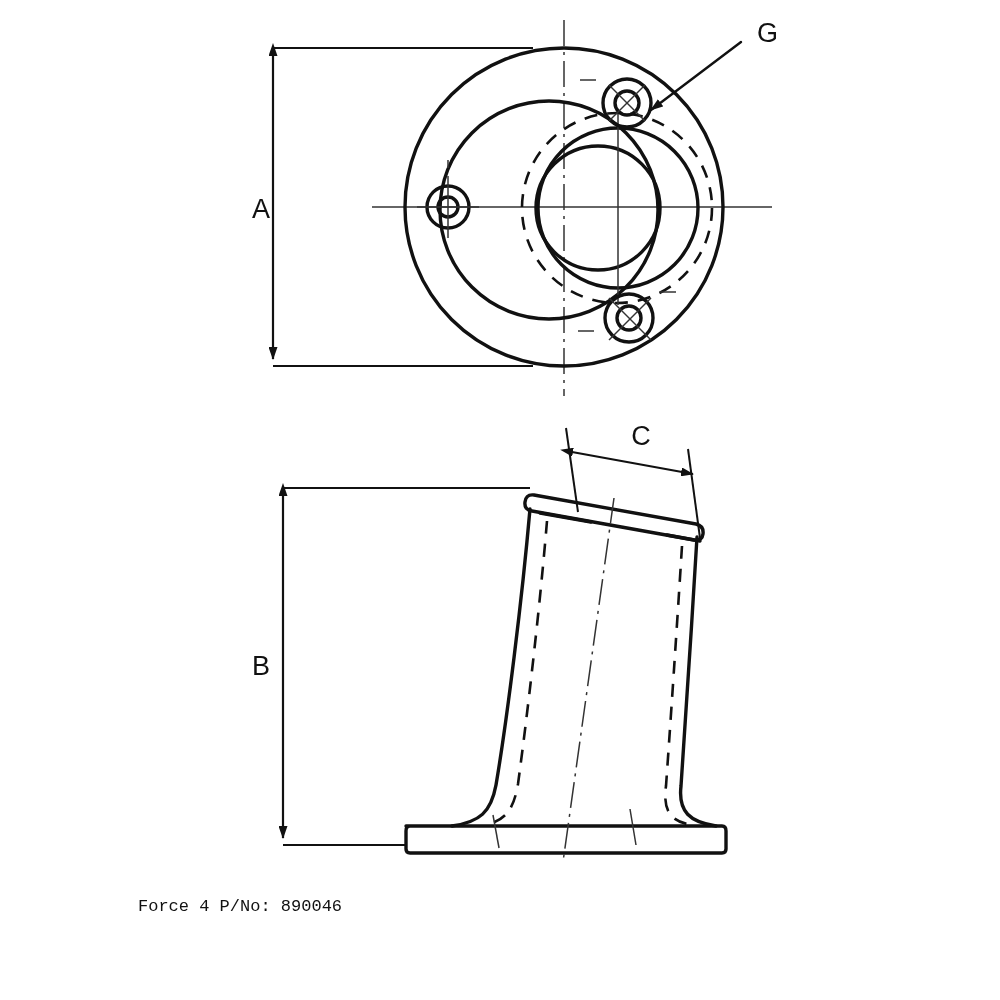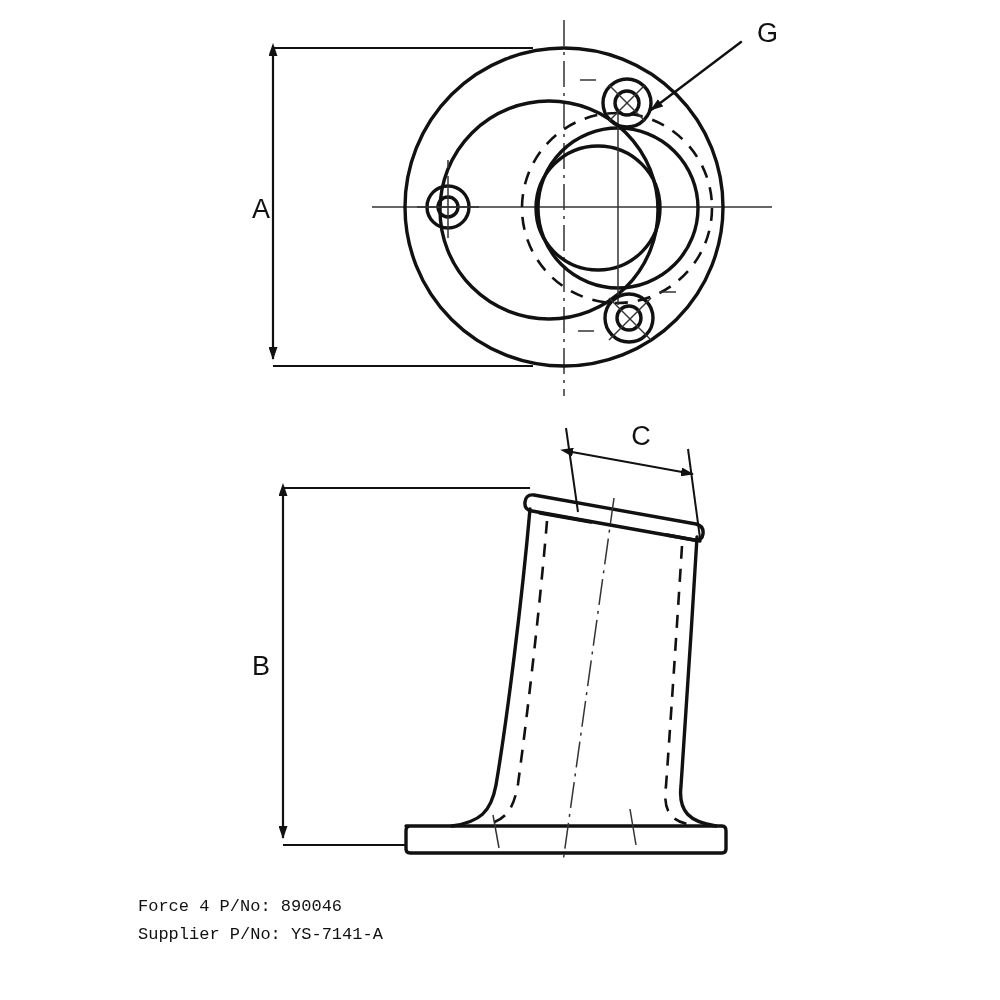--- a/index.html
+++ b/index.html
@@ -211,16 +211,15 @@
         <line x1="688" y1="449" x2="700" y2="538" class="extline"></line>
         <line x1="572" y1="452" x2="693" y2="474" class="dimline" marker-start="url(#arrTail)" marker-end="url(#arrHead)"></line>
         <text x="641" y="445" text-anchor="middle" class="dimtext">C</text>
       </g>
     </g>
 
   </svg>
 
   <div class="caption-block">
     <span class="caption-line">Force 4 P/No: 890046</span>
-    <span class="caption-line">Supplier P/No: YS-7141-A</span>
   </div>
 
 </div>
 
 </body></html>

